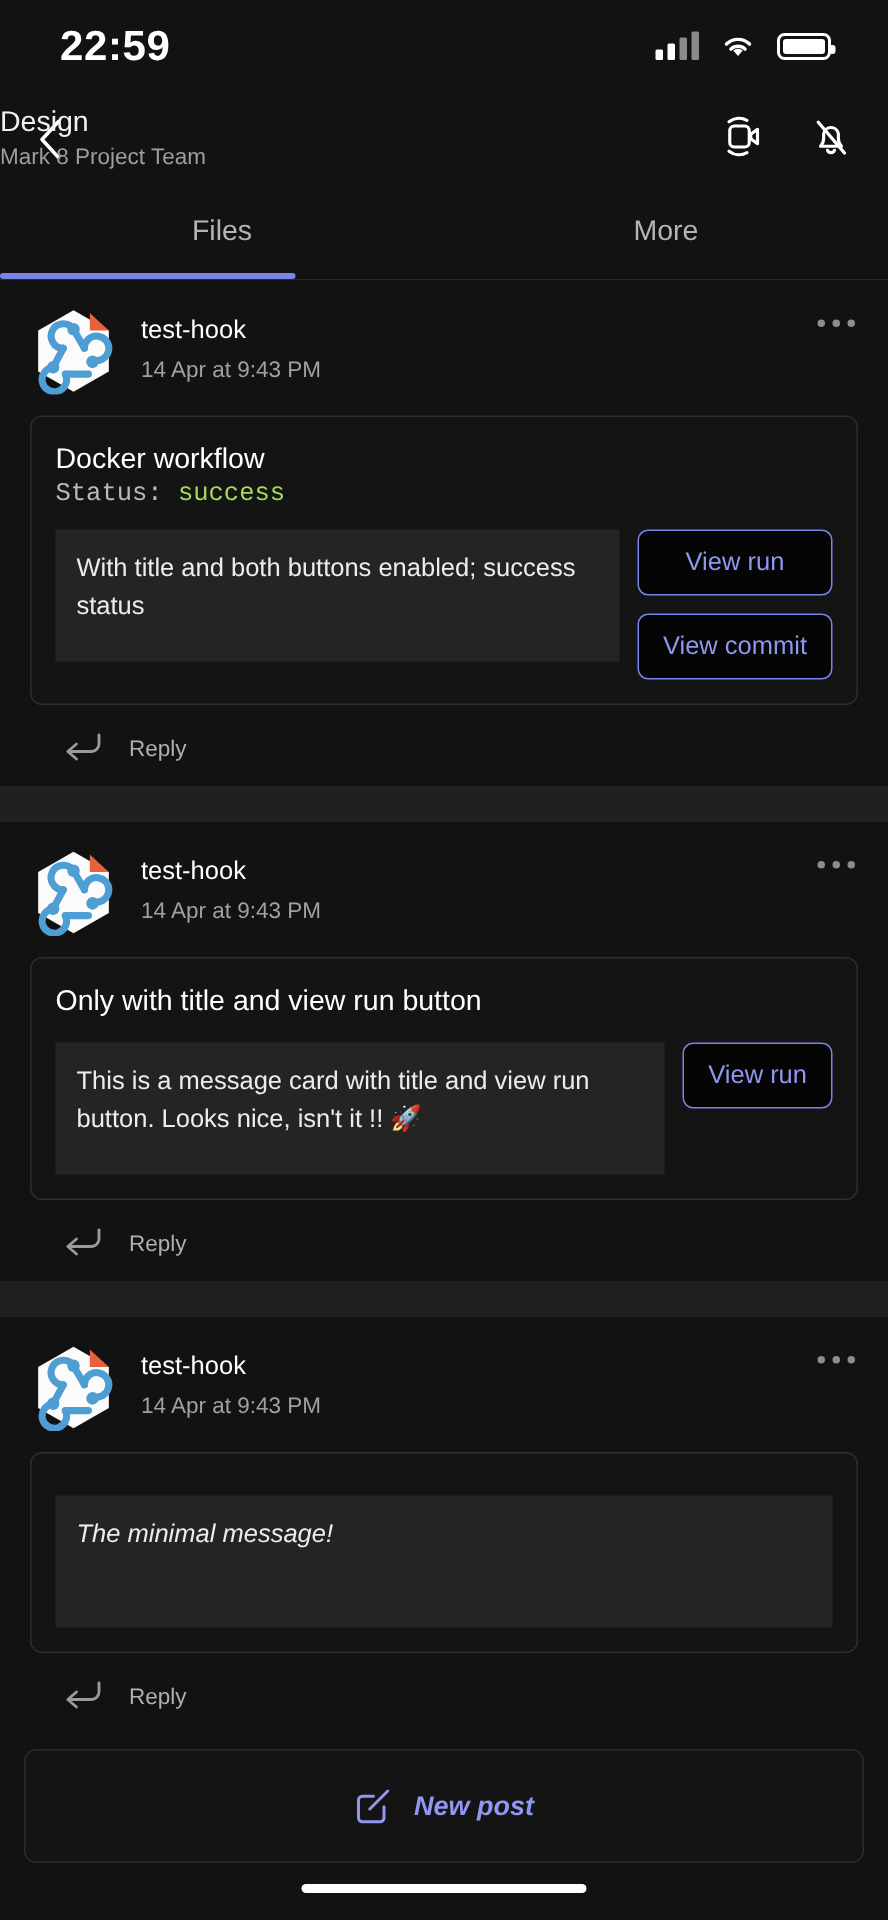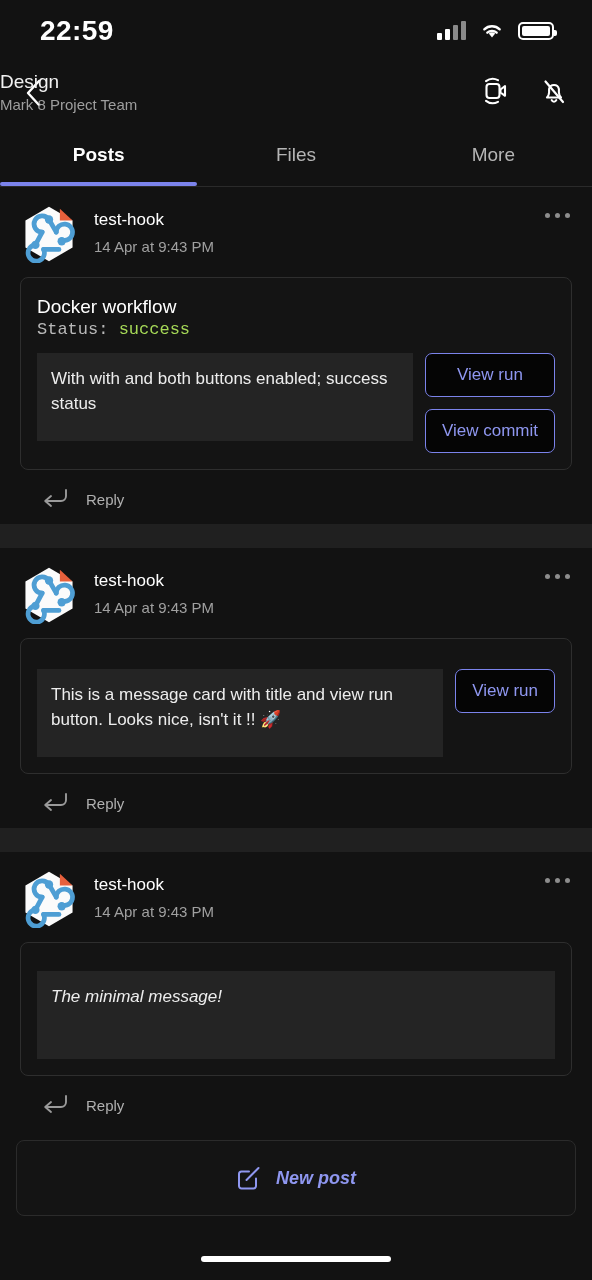--- a/index.html
+++ b/index.html
@@ -142,23 +142,20 @@
         <svg width="32" height="32" viewBox="0 0 32 32">
           <path d="M9 22.5 h14 c-1.6-1.7-2.1-3-2.1-5.3 V14 a5 5 0 0 0-9.8 0 v3.2 c0 2.3-.5 3.6-2.1 5.3 Z" stroke="#fff" stroke-width="2.1" fill="none" stroke-linejoin="round"></path>
           <path d="M13.7 25.2 a2.5 2.5 0 0 0 4.6 0" stroke="#fff" stroke-width="2.1" fill="none" stroke-linecap="round"></path>
           <path d="M7.5 6.5 L25 27" stroke="#fff" stroke-width="2.2" stroke-linecap="round"></path>
         </svg>
       </div>
     </div>
   </div>
 
   <div class="tabs">
-    <div class="tab active">
-      <span>Posts</span>
-    </div>
     <div class="tab">
       <span>Files</span>
     </div>
     <div class="tab">
       <span>More</span>
     </div>
     <div class="tab-underline"></div>
   </div>
   <div class="tab-rule"></div>
 
@@ -194,21 +191,21 @@
         </div>
       </div>
 
       <div class="card">
         <div class="card-title">Docker workflow</div>
         <div class="card-status">
           <span>Status:</span>
           <span class="val">success</span>
         </div>
         <div class="card-body">
-          <div class="card-text">With with and both buttons enabled; success status</div>
+          <div class="card-text">With title and both buttons enabled; success status</div>
           <div class="btn-col">
             <div class="btn">View run</div>
             <div class="btn">View commit</div>
           </div>
         </div>
       </div>
 
       <div class="reply">
         <svg width="26" height="20" viewBox="0 0 26 20">
           <path d="M24 2 v6 a5 5 0 0 1 -5 5 H4" stroke="#9a9a9a" stroke-width="1.9" fill="none" stroke-linecap="round" stroke-linejoin="round"></path>
@@ -244,20 +241,21 @@
           <div class="timestamp">14 Apr at 9:43 PM</div>
         </div>
         <div class="more">
           <span></span>
             <span></span>
             <span></span>
         </div>
       </div>
 
       <div class="card">
+        <div class="card-title">Only with title and view run button</div>
         <div class="card-body">
           <div class="card-text">This is a message card with title and view run button. Looks nice, isn't it !! 🚀</div>
           <div class="btn-col">
             <div class="btn">View run</div>
           </div>
         </div>
       </div>
 
       <div class="reply">
         <svg width="26" height="20" viewBox="0 0 26 20">

